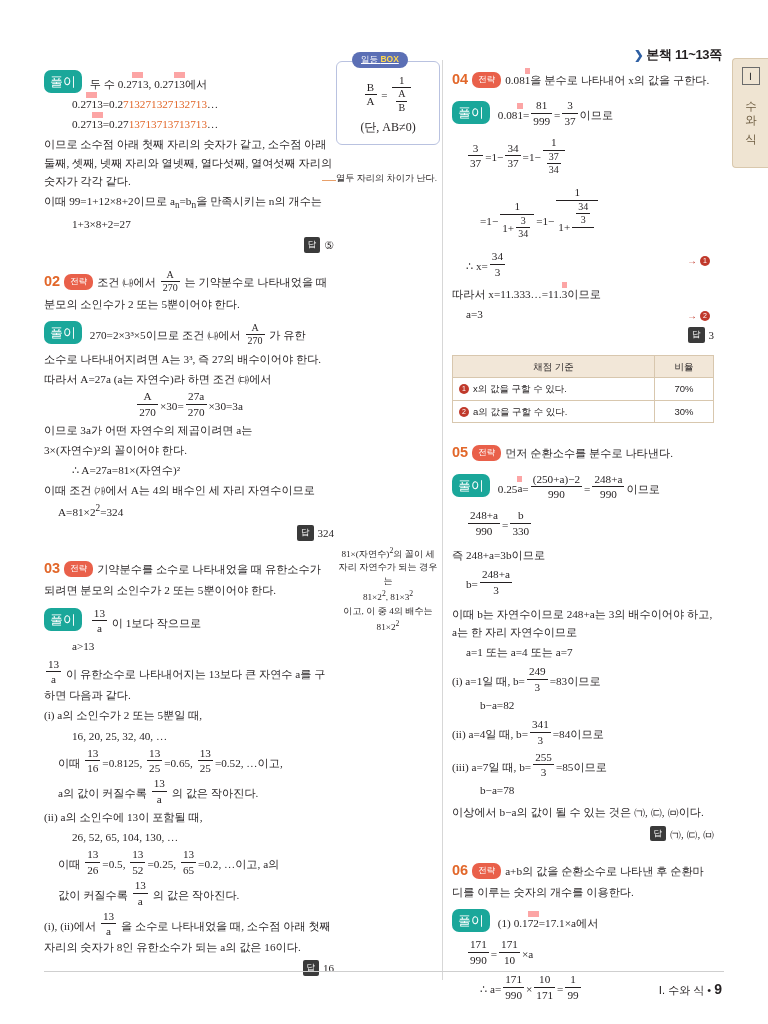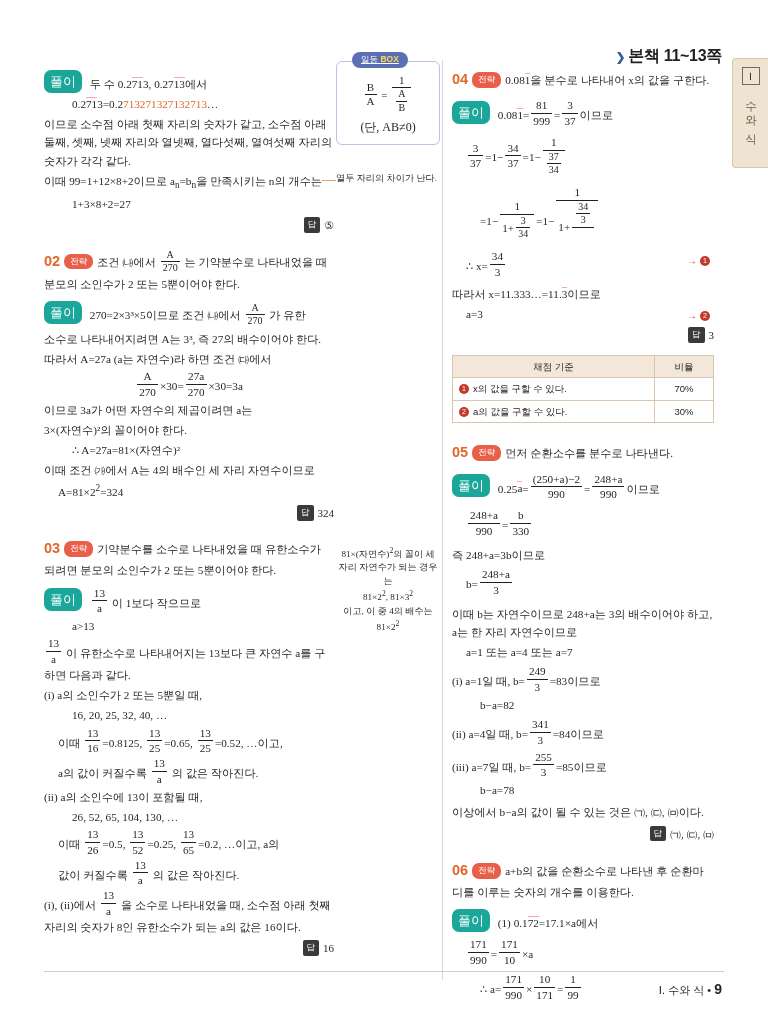--- a/index.html
+++ b/index.html
@@ -15,21 +15,21 @@
     position:absolute;inset:0;
   }
   
   .top-ref{
     position:absolute;top:46px;right:46px;
     font-family:"Liberation Sans", sans-serif;
     font-size:11.5px;font-weight:bold;color:#231f20;
     letter-spacing:-0.3px;
   }
   .top-ref .arrow{color:#2e5fa3;font-weight:bold;margin-right:3px;}
-  .top-ref .num{font-size:16px;}
+  .top-ref .num{font-size:13px;}
   
   .side-tab{
     position:absolute;top:58px;right:0;width:36px;height:110px;
     background:#efe4d2;border:1px solid #d9c8ad;border-right:none;
     border-radius:4px 0 0 4px;
     display:flex;flex-direction:column;align-items:center;justify-content:flex-start;
     padding-top:8px;box-sizing:border-box;
   }
   .side-tab .tab-box{
     width:16px;height:16px;border:1px solid #6b6b6b;
@@ -133,21 +133,21 @@
   .step-dot{
     display:inline-block;width:10px;height:10px;border-radius:50%;
     background:#c0392b;color:#fff;font-size:7px;line-height:10px;text-align:center;
     margin-right:4px;vertical-align:1px;
     font-family:"Liberation Sans", sans-serif;
   }
   .steptag{
     text-align:right;color:#c0392b;font-size:10px;margin-top:3px;
   }
   .steptag .arr{color:#c0392b;margin-right:3px;}
-  u.ovl{text-decoration:none;border-top:1px solid #fca5a5;}
+  u.ovl{text-decoration:none;border-top:6px solid #fca5a5;}
 </style>
 </head>
 <body>
 
 <div class="page">
 
   <div class="top-ref">
     <span class="arrow">❯</span><span class="num">본책 11~13쪽</span>
   </div>
 
@@ -160,20 +160,23 @@
 
   <div class="col col-left">
 
     <div>
       <div class="p">
         <span class="sol-badge">풀이</span>
         두 수 0.2<u class="ovl">71</u>3, 0.27<u class="ovl">13</u>에서
       </div>
       <div class="p indent2">
         0.2<u class="ovl">71</u>3=0.2<span class="hl">7132713271327</span><span class="hl">13</span>…
+      </div>
+      <div class="p indent2">
+        0.27<u class="ovl">13</u>=0.27<span class="hl">1371371371371</span><span class="hl">3</span>…
       </div>
       <div class="p">
         이므로 소수점 아래 첫째 자리의 숫자가 같고, 소수점 아래 둘째, 셋째, 넷째 자리와 열넷째, 열다섯째, 열여섯째 자리의 숫자가 각각 같다.
       </div>
       <div class="p">
         이때 99=1+12×8+2이므로 a<sub>n</sub>=b<sub>n</sub>을 만족시키는 n의 개수는
       </div>
       <div class="p indent2">1+3×8+2=27</div>
       <div class="ans">
         <span class="ansbox">답</span><span>⑤</span>

